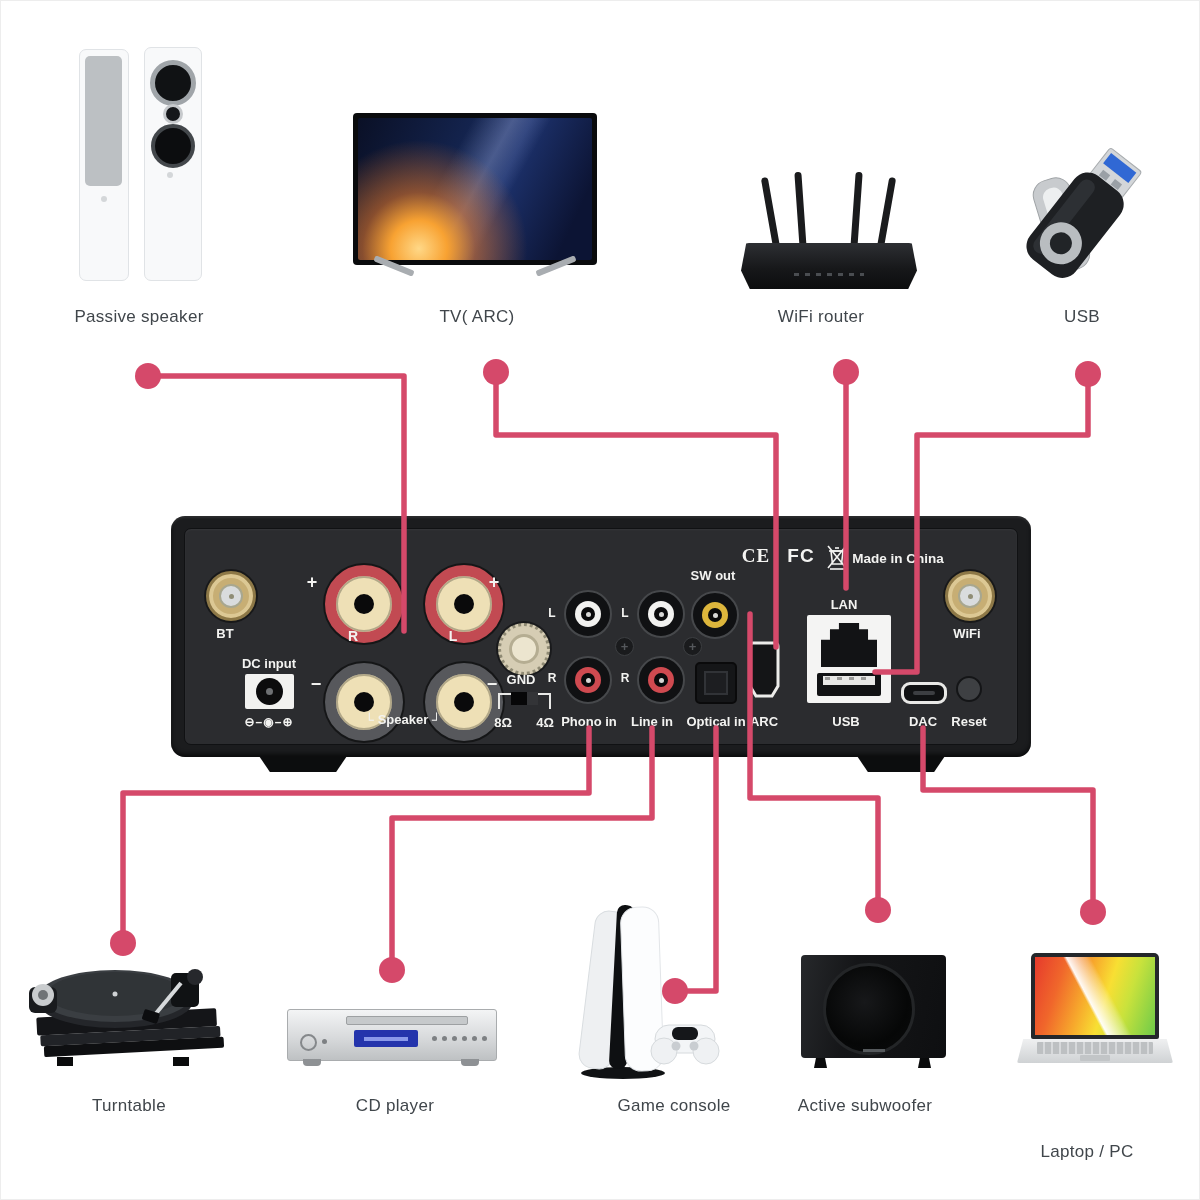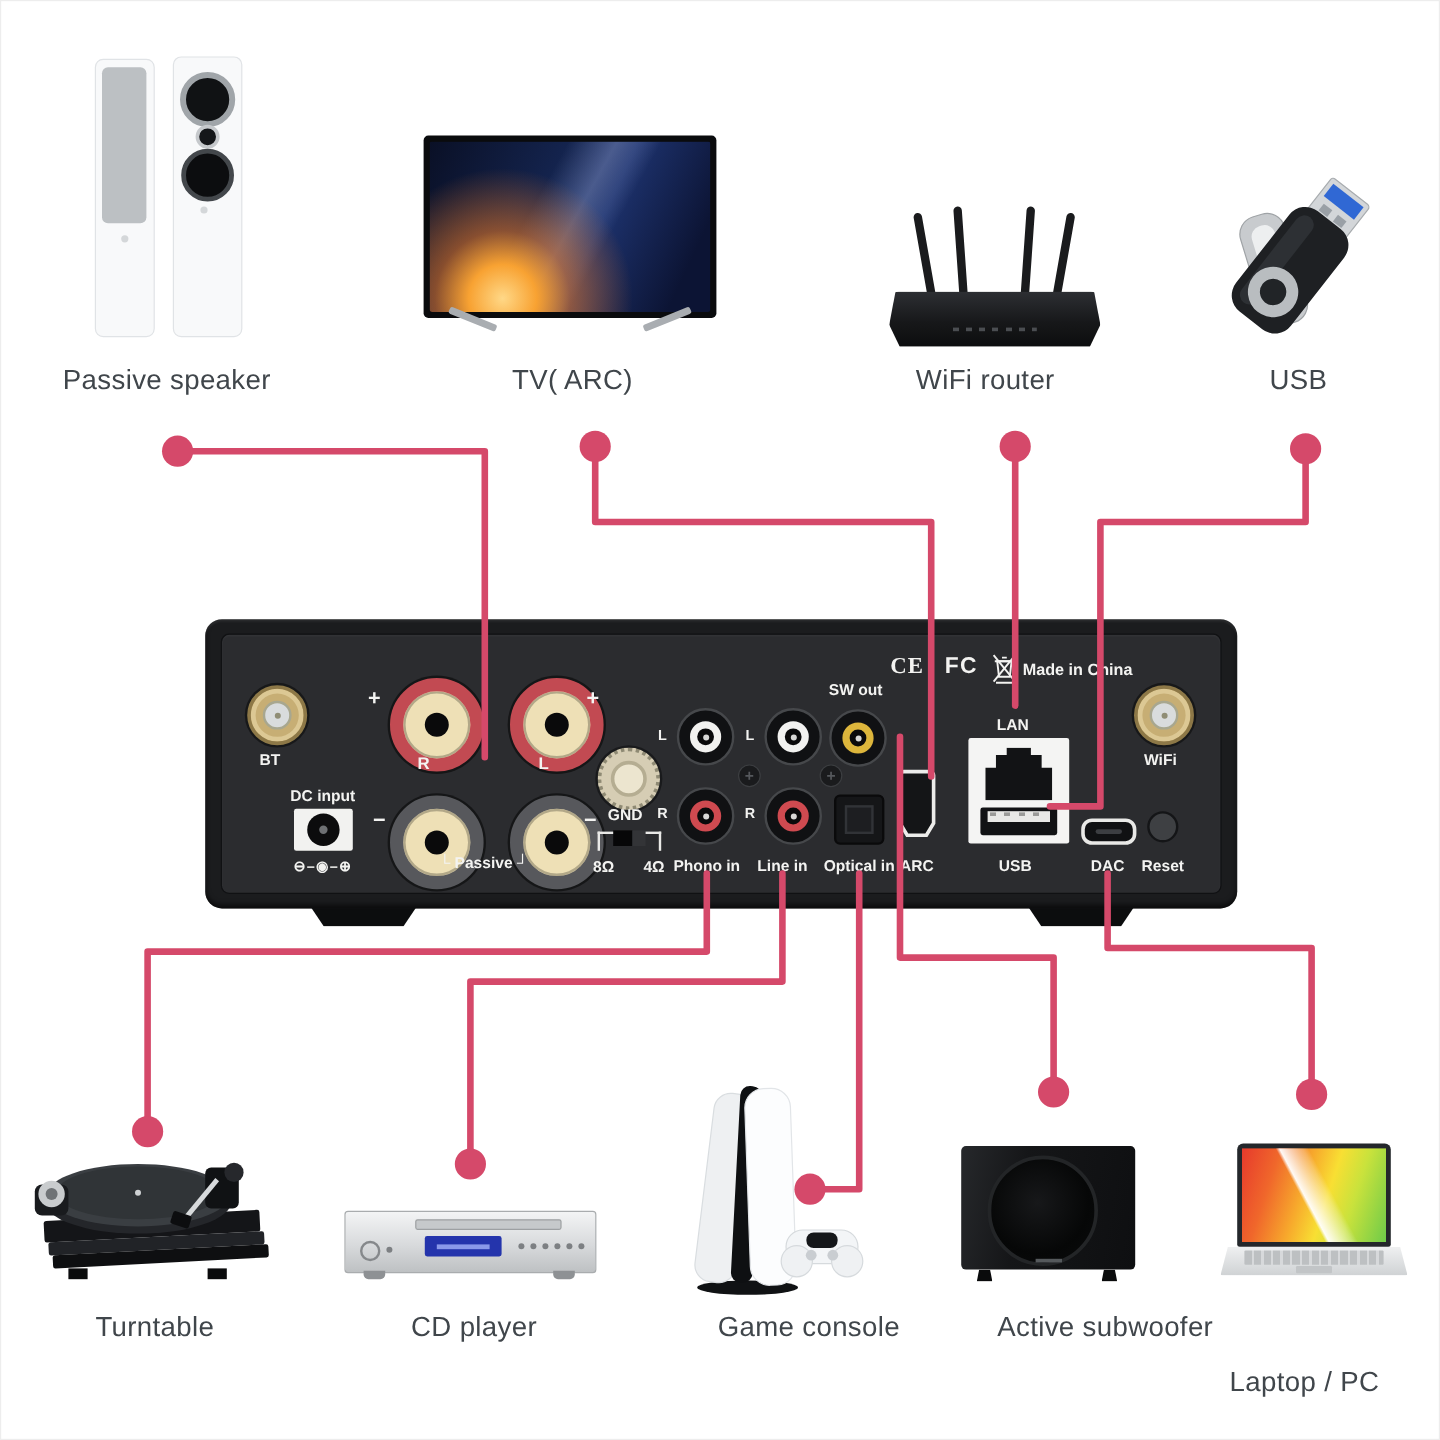--- a/index.html
+++ b/index.html
@@ -1,18 +1,18 @@
 <!DOCTYPE html>
 <html><head>
 <meta charset="utf-8">
 <style>
   html,body{margin:0;padding:0;background:#ffffff;font-family:"Liberation Sans",sans-serif;}
   .stage{position:relative;width:1200px;height:1200px;background:#ffffff;overflow:hidden;border:1px solid #ededed;box-sizing:border-box;}
   
-  .caption{position:absolute;transform:translate(-50%,-50%);font-size:23px;color:#40464b;white-space:nowrap;letter-spacing:.3px;}
+  .caption{position:absolute;transform:translate(-50%,-50%);font-size:17px;color:#40464b;white-space:nowrap;letter-spacing:.3px;}
   
   .lines{position:absolute;left:0;top:0;z-index:6;pointer-events:none;}
   
   .amp{position:absolute;left:170px;top:515px;width:860px;height:241px;background:#1b1c1e;border-radius:14px;z-index:3;
        box-shadow:inset 0 2px 2px rgba(255,255,255,.08), inset 0 -3px 4px rgba(0,0,0,.6);}
   .amp-face{position:absolute;left:13px;top:12px;right:13px;bottom:12px;background:#2b2c2f;border-radius:7px;border:1px solid #101113;
        box-shadow:inset 0 1px 2px rgba(255,255,255,.05);}
   .foot{position:absolute;height:19px;background:#0c0d0e;z-index:2;clip-path:polygon(0 0,100% 0,86% 100%,14% 100%);border-radius:0 0 8px 8px;}
   .plabel{position:absolute;transform:translate(-50%,-50%);color:#f3f3f1;font-weight:bold;font-size:13px;white-space:nowrap;z-index:4;}
   .sm{font-size:12px;} .md{font-size:14px;}
@@ -242,21 +242,21 @@
     </div>
   </div>
 
   <div class="caption" style="left:138px;top:316px;">Passive speaker</div>
   <div class="caption" style="left:476px;top:316px;">TV( ARC)</div>
   <div class="caption" style="left:820px;top:316px;">WiFi router</div>
   <div class="caption" style="left:1081px;top:316px;">USB</div>
   <div class="caption" style="left:128px;top:1105px;">Turntable</div>
   <div class="caption" style="left:394px;top:1105px;text-align:center;">CD player</div>
   <div class="caption" style="left:644px;top:1105px;margin-left:29px;">Game console</div>
-  <div class="caption" style="left:920px;top:1105px;">Active subwoofer</div>
+  <div class="caption" style="left:864px;top:1105px;">Active subwoofer</div>
   <div class="caption" style="left:1086px;top:1151px;">Laptop / PC</div>
 
   <div class="foot" style="left:256px;top:752px;width:92px;"></div>
   <div class="foot" style="left:854px;top:752px;width:92px;"></div>
 
   <div class="amp">
     <div class="amp-face"></div>
 
     <div class="ant" style="left:35px;top:55px;">
         <div class="ant-in">
@@ -286,21 +286,21 @@
     <div class="plabel" style="left:145px;top:168px;font-size:18px;">−</div>
     <div class="plabel" style="left:321px;top:168px;font-size:18px;">−</div>
     <div class="post post-gray" style="left:154px;top:147px;">
         <div class="post-hole"></div>
       </div>
     <div class="post post-gray" style="left:254px;top:147px;">
         <div class="post-hole"></div>
       </div>
     <div class="plabel" style="left:232px;top:203px;">
       <span>└</span>
-      <span>Passive</span>
+      <span>Speaker</span>
       <span>┘</span>
     </div>
 
     <div class="gnd" style="left:327px;top:107px;">
         <div class="gnd-in"></div>
       </div>
     <div class="plabel" style="left:350px;top:163px;">GND</div>
     <div class="brk brk-l" style="left:327px;top:177px;"></div>
     <div class="brk brk-r" style="left:366px;top:177px;"></div>
     <div class="imp" style="left:340px;top:176px;"></div>

